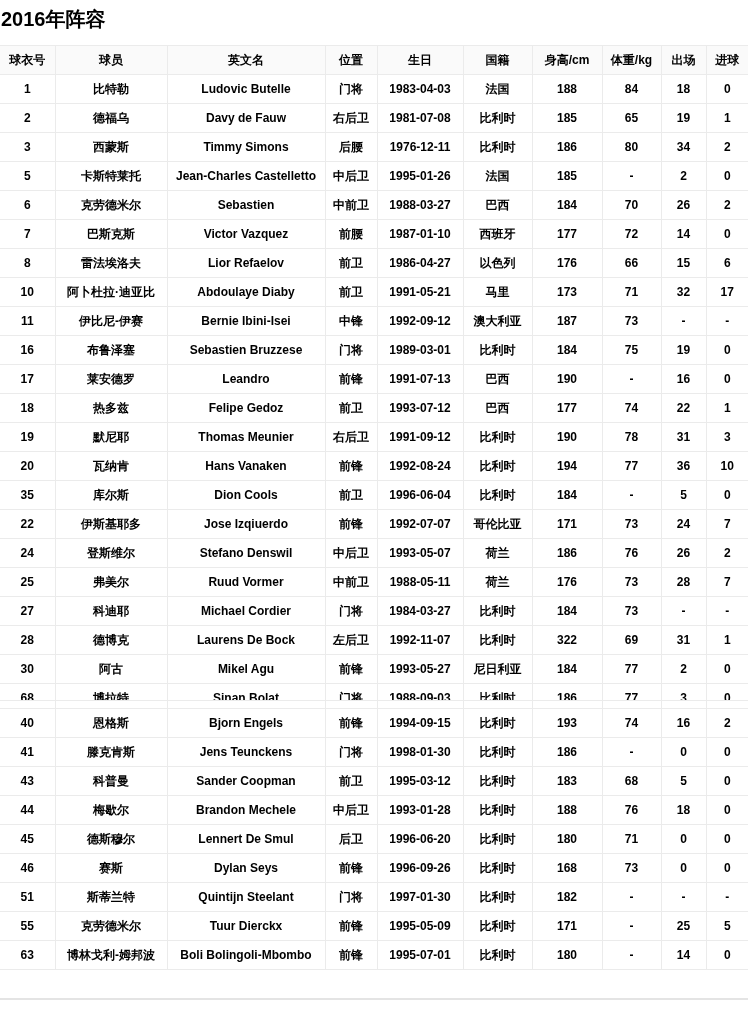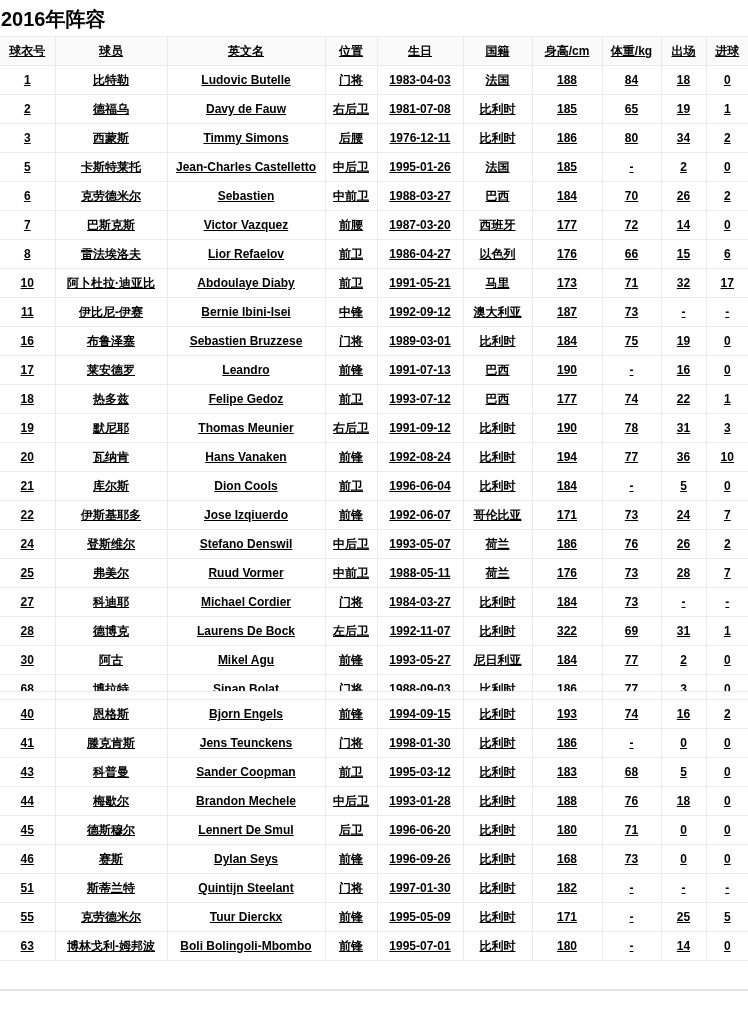--- a/index.html
+++ b/index.html
@@ -12,21 +12,21 @@
   html,body{margin:0;padding:0;}
   body{
     width:748px;height:1033px;overflow:hidden;background:#ffffff;
     font-family:"Liberation Sans","DejaVu Sans",sans-serif;color:var(--text);
   }
   .page-title{
     font-size:20px;font-weight:bold;line-height:24px;
     padding:7px 0 0 1px;height:31px;color:var(--text);
   }
   table.squad{
-    border-collapse:collapse;table-layout:fixed;width:748px;margin-top:5px;text-decoration:underline;
+    border-collapse:collapse;table-layout:fixed;width:748px;margin-top:14px;
   }
   table.squad th,table.squad td{
     border:1px solid var(--border);
     font-size:12px;font-weight:bold;text-align:center;color:var(--text);
     padding:0;vertical-align:top;overflow:hidden;white-space:nowrap;
   }
   table.squad th:first-child,table.squad td:first-child{border-left:none;}
   table.squad th:last-child,table.squad td:last-child{border-right:none;}
   table.squad thead th{background:var(--header-bg);height:28px;line-height:28px;}
   table.squad td{height:28px;}
@@ -238,21 +238,21 @@
         <td>
           <div class="cw">巴斯克斯</div>
         </td>
         <td>
           <div class="cw">Victor Vazquez</div>
         </td>
         <td>
           <div class="cw">前腰</div>
         </td>
         <td>
-          <div class="cw">1987-03-20</div>
+          <div class="cw">1987-01-10</div>
         </td>
         <td>
           <div class="cw">西班牙</div>
         </td>
         <td>
           <div class="cw">177</div>
         </td>
         <td>
           <div class="cw">72</div>
         </td>
@@ -514,21 +514,21 @@
         </td>
         <td>
           <div class="cw">36</div>
         </td>
         <td>
           <div class="cw">10</div>
         </td>
       </tr>
       <tr>
         <td>
-          <div class="cw">21</div>
+          <div class="cw">35</div>
         </td>
         <td>
           <div class="cw">库尔斯</div>
         </td>
         <td>
           <div class="cw">Dion Cools</div>
         </td>
         <td>
           <div class="cw">前卫</div>
         </td>
@@ -558,21 +558,21 @@
         <td>
           <div class="cw">伊斯基耶多</div>
         </td>
         <td>
           <div class="cw">Jose Izqiuerdo</div>
         </td>
         <td>
           <div class="cw">前锋</div>
         </td>
         <td>
-          <div class="cw">1992-06-07</div>
+          <div class="cw">1992-07-07</div>
         </td>
         <td>
           <div class="cw">哥伦比亚</div>
         </td>
         <td>
           <div class="cw">171</div>
         </td>
         <td>
           <div class="cw">73</div>
         </td>

